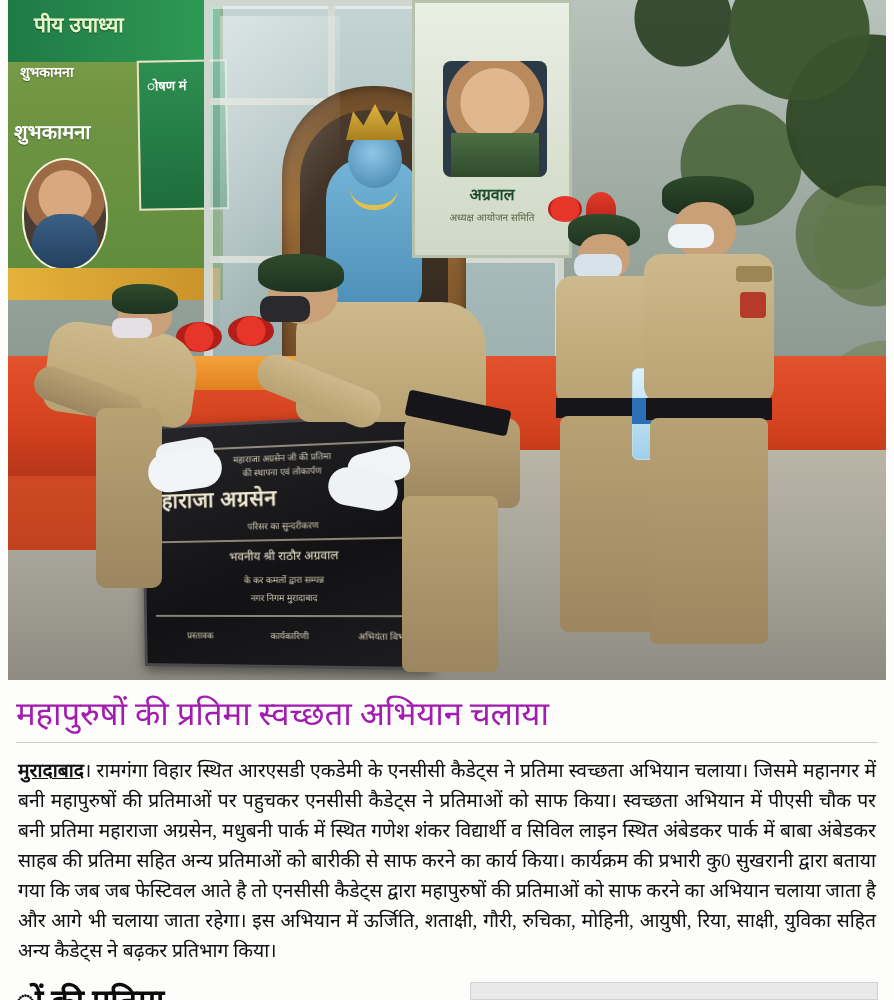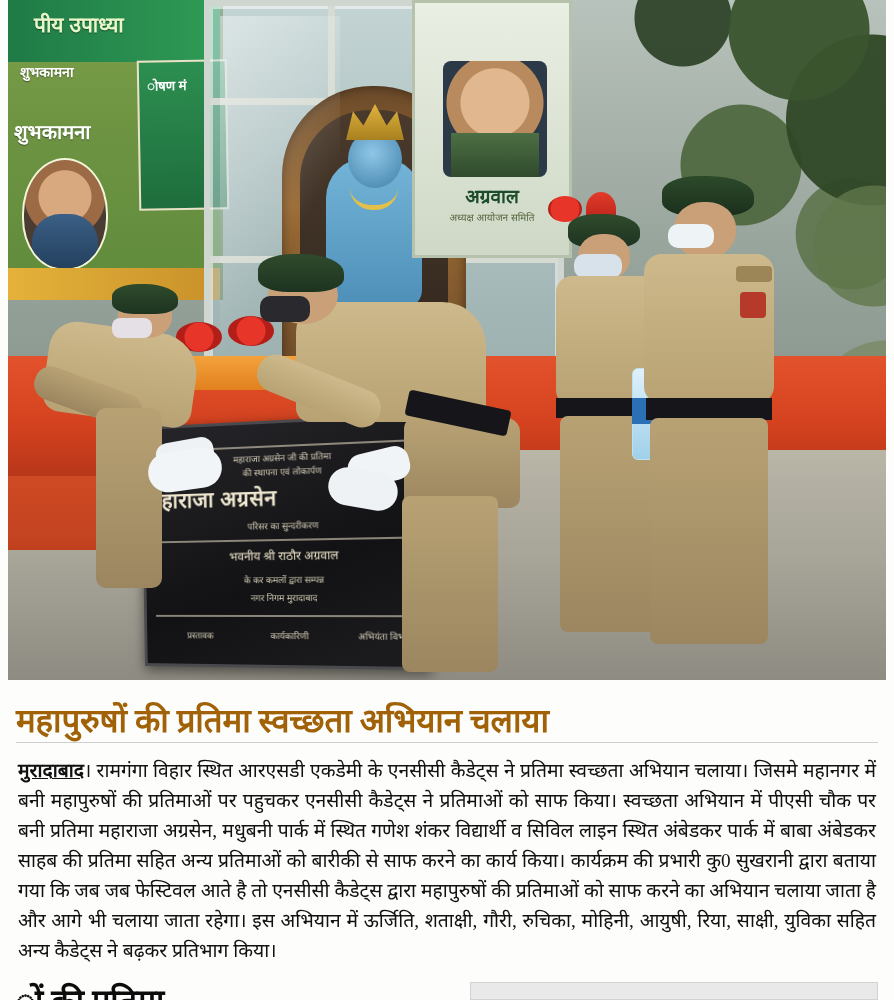--- a/index.html
+++ b/index.html
@@ -178,21 +178,21 @@
     border-radius: 8px;
     overflow:hidden;
   }
   .banner-right .face:after {
     content:""; position:absolute; left: 8px; top: 72px; right: 8px; bottom: 0;
     background: linear-gradient(180deg,#4d6f44,#2f4a2c);
   }
   .banner-right .nm {
     position: absolute; left: 6px; top: 180px; right: 6px;
     font-family: "Liberation Sans", sans-serif; font-weight: bold;
-    font-size: 19px; color: #1e4d2b; text-align: center;
+    font-size: 16px; color: #1e4d2b; text-align: center;
   }
   .banner-right .nm2 {
     position: absolute; left: 6px; top: 208px; right: 6px;
     font-family: "Liberation Sans", sans-serif;
     font-size: 10px; color: #55663f; text-align: center; line-height: 1.3;
   }
 
   
   .plinth {
     position: absolute; left: 0; right: 0; top: 356px; height: 120px;
@@ -330,25 +330,24 @@
   .cloth-b { position: absolute; left: 320px; top: 470px; width: 70px; height: 38px; background:#eef2f5; border-radius: 20px; transform: rotate(10deg);}
 
   
   .flower { position:absolute; width: 46px; height: 30px; background: radial-gradient(circle at 50% 50%, #e8352a 0 14px, #b31f18 15px); border-radius: 50%; }
 
   
   .headline {
     position: absolute;
     left: 16px; top: 690px; width: 862px;
     font-family: "Liberation Serif", serif;
-    font-weight: bold;
+    font-weight: normal;
     font-size: 33px;
-    color: #a16207;
+    color: #a21caf;
     letter-spacing: -0.2px;
-    margin-top: 7px;
   }
   .rule {
     position: absolute; left: 16px; top: 742px; width: 862px; height: 1px;
     background: #cfcfcf;
   }
   .body-text {
     position: absolute;
     left: 18px; top: 756px; width: 858px;
     font-family: "Liberation Serif", serif;
     font-size: 19.3px;

